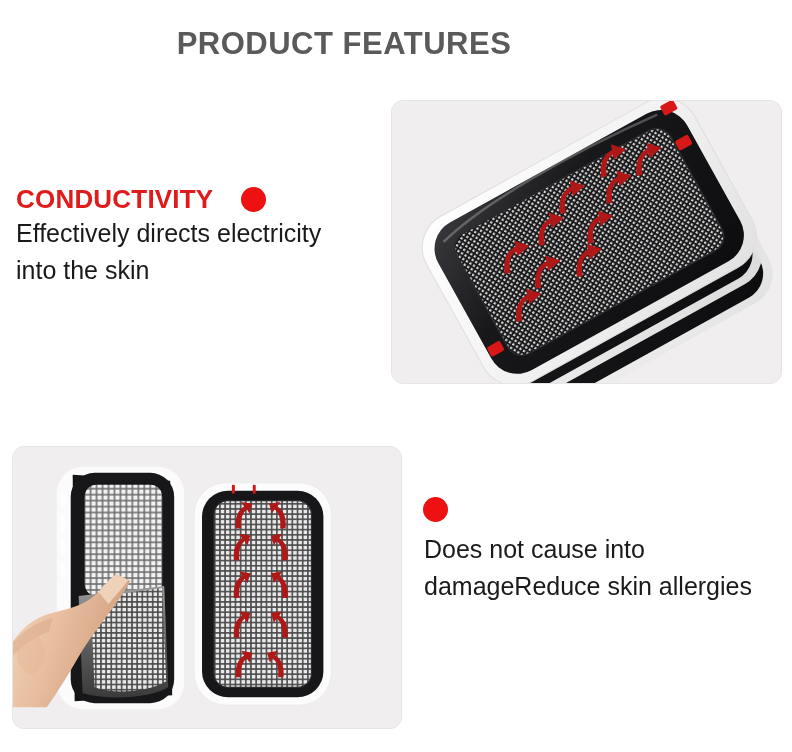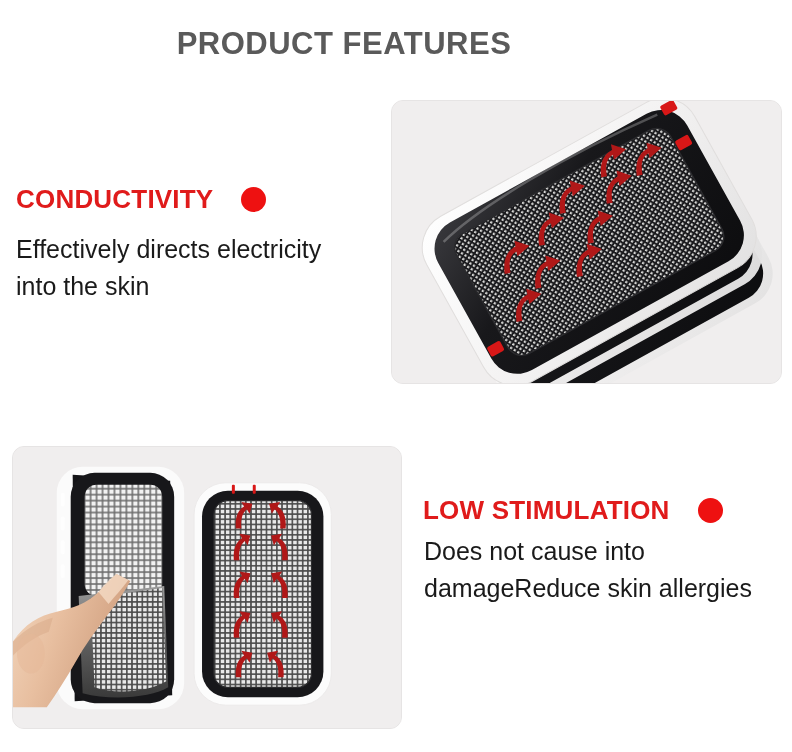--- a/index.html
+++ b/index.html
@@ -54,21 +54,21 @@
   .feature-body {
     font-size: 25px;
     font-weight: 400;
     color: #1a1a1a;
     line-height: 1.46;
     margin-top: 8px;
     max-width: 330px;
   }
 
   #block-conductivity { left: 16px; top: 186px; }
-  #block-conductivity .feature-body { margin-top: 18px; }
+  #block-conductivity .feature-body { margin-top: 2px; }
 
   #block-low-stim { left: 423px; top: 497px; }
   #block-low-stim .feature-body { margin-left: 1px; margin-top: 9px; max-width: 340px; }
 
   
   .photo-panel {
     position: absolute;
     background: #f0eeee;
     border-radius: 12px;
     border: 1px solid #e6e4e4;
@@ -339,17 +339,16 @@
       <g fill="#d81717">
         <rect x="220" y="38" width="3" height="9" rx="1"></rect>
         <rect x="241" y="38" width="3" height="9" rx="1"></rect>
       </g>
     </g>
   </svg>
 </div>
 
 <div class="feature-block" id="block-low-stim">
   <div class="feature-heading">
-    <span>LOW STIMULATION</span>
     <span class="dot"></span>
   </div>
   <div class="feature-body">Does not cause into damageReduce skin allergies</div>
 </div>
 
 </body></html>

